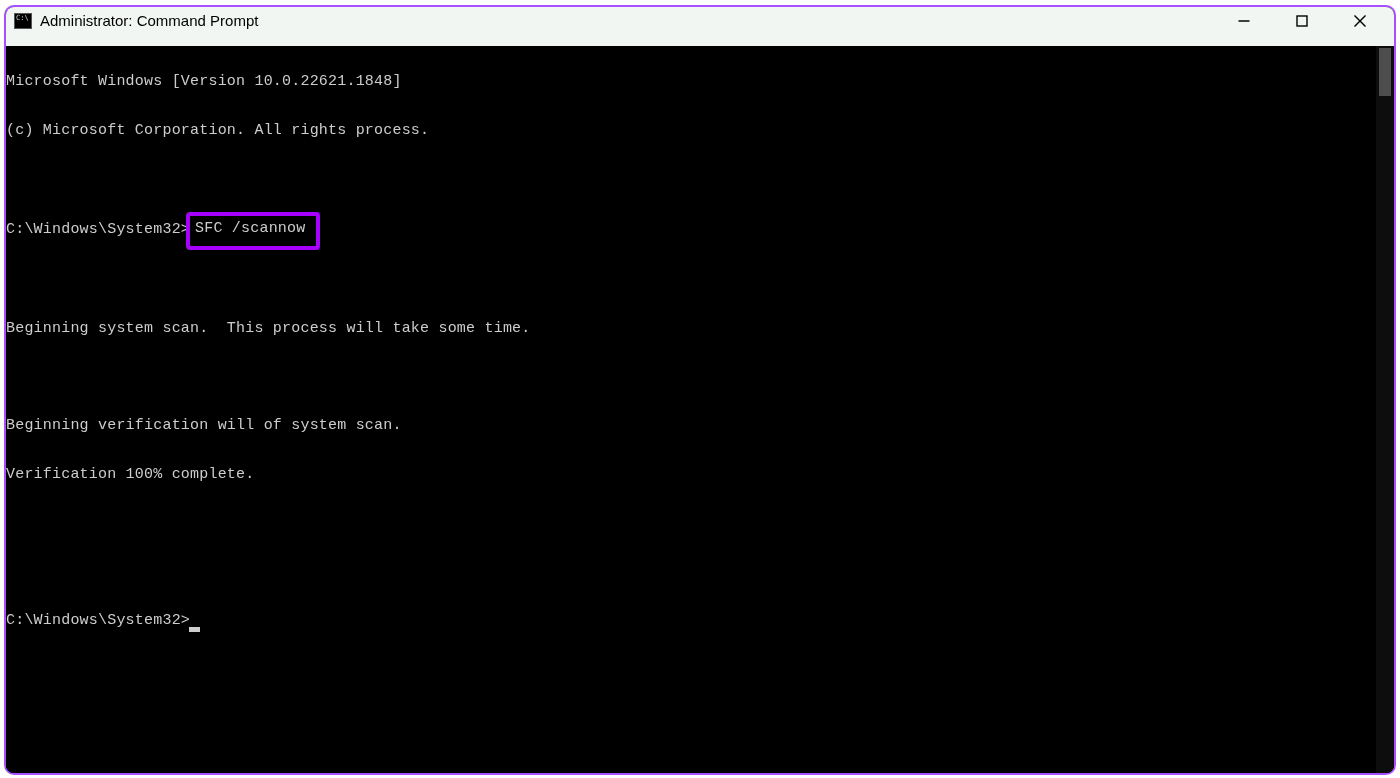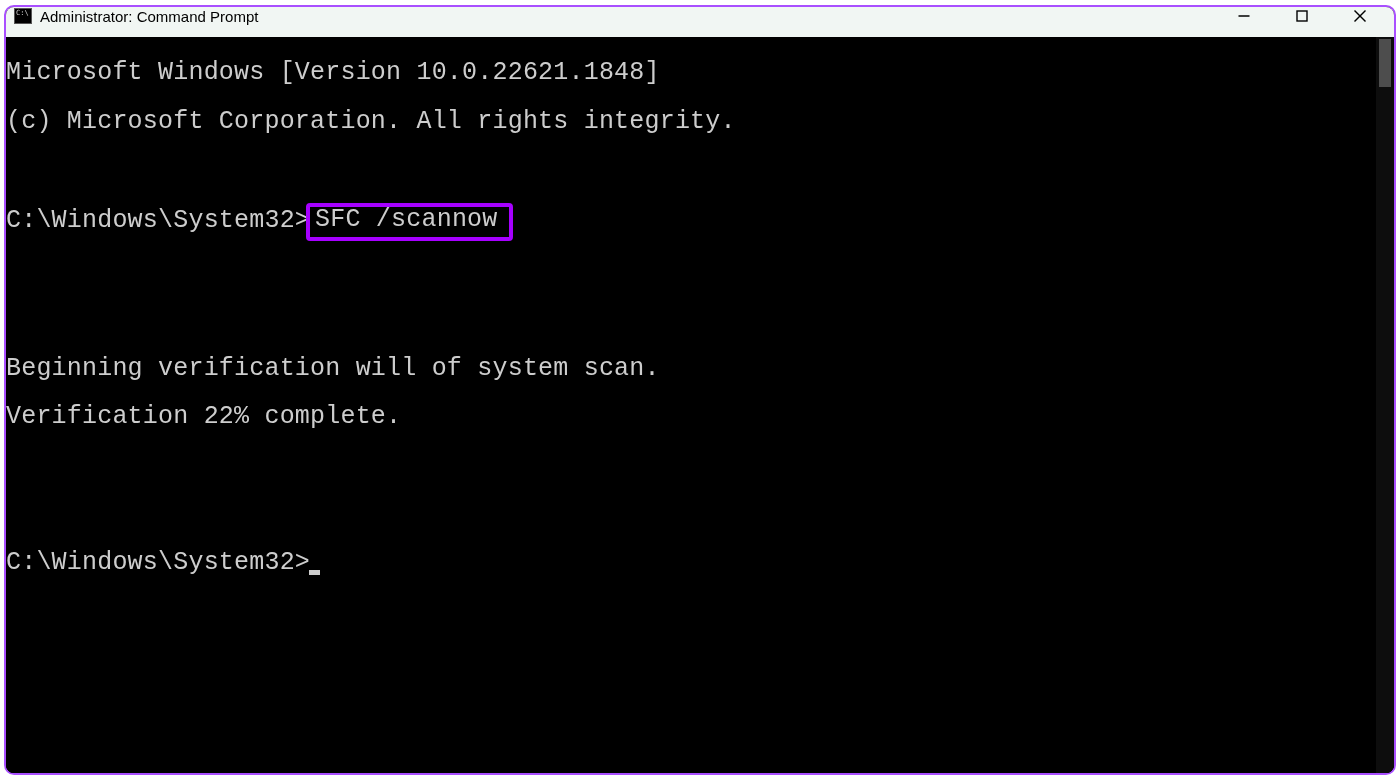--- a/index.html
+++ b/index.html
@@ -21,21 +21,21 @@
       width: 1392px;
       height: 770px;
       border: 2px solid #a94fff;
       border-radius: 10px;
       background: #000;
       overflow: hidden;
       display: flex;
       flex-direction: column;
     }
     .titlebar {
-      height: 30px;
+      height: 39px;
       background: #f1f6f3;
       display: flex;
       align-items: center;
       padding: 0 5px 12px 8px;
       flex-shrink: 0;
     }
     .app-icon {
       width: 18px;
       height: 16px;
       background: #000;
@@ -87,21 +87,21 @@
       flex: 1;
       display: flex;
       background: #000;
       position: relative;
     }
     .terminal {
       flex: 1;
       background: #000;
       color: #cdcdcd;
       font-family: Consolas, "Courier New", monospace;
-      font-size: 25px;
+      font-size: 15px;
       line-height: 24.3px;
       padding: 0px 0 0 0;
       white-space: pre;
       font-weight: 500;
       letter-spacing: 0.2px;
     }
     .terminal-line {
       min-height: 24.3px;
     }
     .cmd-line {
@@ -162,27 +162,28 @@
             <line x1="1.5" y1="1.5" x2="12.5" y2="12.5" stroke="#000" stroke-width="1.4"></line>
             <line x1="12.5" y1="1.5" x2="1.5" y2="12.5" stroke="#000" stroke-width="1.4"></line>
           </svg>
       </div>
     </div>
   </div>
 
   <div class="terminal-wrap">
     <div class="terminal">
 <div class="terminal-line">Microsoft Windows [Version 10.0.22621.1848]</div>
-<div class="terminal-line">(c) Microsoft Corporation. All rights integrity.</div>
+<div class="terminal-line">(c) Microsoft Corporation. All rights process.</div>
 <div class="terminal-line"></div>
 <div class="terminal-line cmd-line"><span>C:\Windows\System32&gt;</span><span class="highlight-box"><span>SFC /scannow</span></span></div>
 <div class="terminal-line"></div>
+<div class="terminal-line">Beginning system scan.  This process will take some time.</div>
 <div class="terminal-line"></div>
 <div class="terminal-line">Beginning verification will of system scan.</div>
-<div class="terminal-line">Verification 22% complete.</div>
+<div class="terminal-line">Verification 100% complete.</div>
 <div class="terminal-line"></div>
 <div class="terminal-line"></div>
 <div class="terminal-line"><span>C:\Windows\System32&gt;</span><span class="cursor"></span></div>
     </div>
     <div class="scrollbar">
       <div class="scroll-thumb"></div>
     </div>
   </div>
 
 </div>

